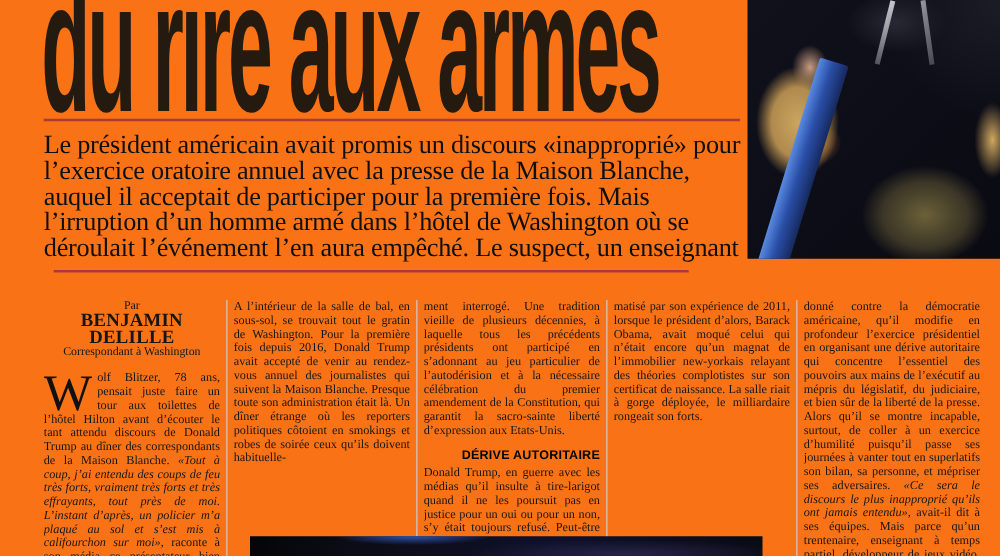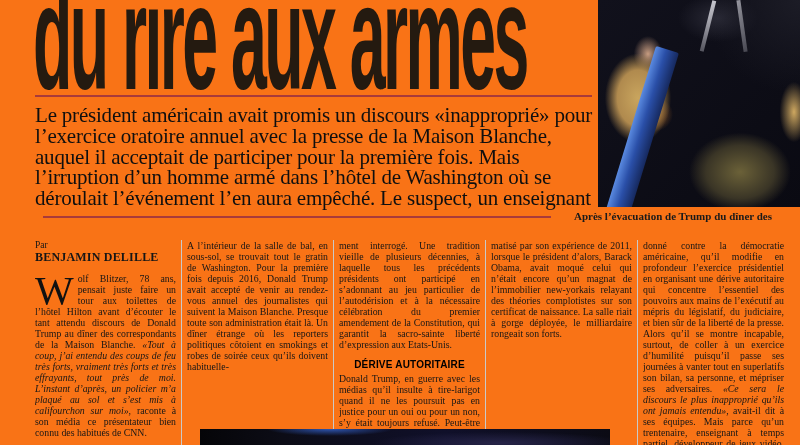--- a/index.html
+++ b/index.html
@@ -43,25 +43,25 @@
     font:bold 11px/14px "Liberation Serif",serif;color:#1a1a1a;white-space:nowrap;}
 
   
   .cols{position:absolute;left:35px;top:240px;width:760px;height:205px;overflow:hidden;
     display:flex;}
   .col{width:141px;padding-right:5px;margin-right:5px;border-right:1px solid #c9c9c9;
     font-size:9.8px;line-height:11px;color:#161616;text-align:justify;overflow:hidden;}
   .col:last-child{border-right:none;margin-right:0;padding-right:0;}
   .col p{margin:0;}
   .subhead{font:bold 10px/12px "Liberation Sans",sans-serif;letter-spacing:0.2px;
-    color:#000;margin:9px 0 2px;text-align:center;}
+    color:#000;margin:9px 0 2px;text-align:right;}
   .dropcap{float:left;font-size:41px;line-height:31px;padding:2px 4px 0 0;color:#111;}
-  .byline{margin-bottom:9px;text-align:left;}
+  .byline{margin-bottom:9px;text-align:center;}
   .by-par{font-size:9.5px;line-height:11px;}
-  .by-name{font-weight:bold;font-size:12px;line-height:13px;letter-spacing:0.2px;}
+  .by-name{font-weight:bold;font-size:15px;line-height:13px;letter-spacing:0.2px;}
   .by-role{font-size:9.5px;line-height:11px;}
 
   
   .bottom-photo{position:absolute;left:200px;top:429px;width:410px;height:16px;
     background:
       radial-gradient(ellipse 90px 10px at 130px 0px,#2e55b0 0%,rgba(0,0,0,0) 70%),
       radial-gradient(ellipse 160px 14px at 300px 14px,#262448 0%,rgba(0,0,0,0) 80%),
       linear-gradient(90deg,#050508 0%,#0c0c16 20%,#10102a 60%,#0b0b14 100%);}
 </style>
 </head>
@@ -76,27 +76,27 @@
 
   <div class="standfirst">Le président américain avait promis un discours «inapproprié» pour l’exercice oratoire annuel avec la presse de la Maison Blanche, auquel il acceptait de participer pour la première fois. Mais l’irruption d’un homme armé dans l’hôtel de Washington où se déroulait l’événement l’en aura empêché. Le suspect, un enseignant de 31 ans, a été arrêté.</div>
   <div class="rule-red-2"></div>
 
   <div class="hero">
     <div class="hero-chair1"></div>
     <div class="hero-chair2"></div>
     <div class="hero-shadow"></div>
     <div class="hero-table"></div>
   </div>
-  <div class="caption">Après l’évacuation de Trump du dîner des</div>
 
   <div class="cols">
     <div class="col">
       <div class="byline">
         <div class="by-par">Par</div>
         <div class="by-name">BENJAMIN DELILLE</div>
+        <div class="by-role">Correspondant à Washington</div>
       </div>
     <p><span class="dropcap">W</span><span>olf Blitzer, 78 ans, pensait juste faire un tour aux toilettes de l’hôtel Hilton avant d’écouter le tant attendu discours de Donald Trump au dîner des correspondants de la Maison Blanche. </span><i>«Tout à coup, j’ai entendu des coups de feu très forts, vraiment très forts et très effrayants, tout près de moi. L’instant d’après, un policier m’a plaqué au sol et s’est mis à califourchon sur moi»</i><span>, raconte à son média ce présentateur bien connu des habitués de CNN.</span></p>
       </div>
     <div class="col">
         <p><span>A l’intérieur de la salle de bal, en sous-sol, se trouvait tout le gratin de Washington. Pour la première fois depuis 2016, Donald Trump avait accepté de venir au rendez-vous annuel des journalistes qui suivent la Maison Blanche. Presque toute son administration était là. Un dîner étrange où les reporters politiques côtoient en smokings et robes de soirée ceux qu’ils doivent habituelle-</span></p>
       </div>
     <div class="col">
         <p><span>ment interrogé. Une tradition vieille de plusieurs décennies, à laquelle tous les précédents présidents ont participé en s’adonnant au jeu particulier de l’autodérision et à la nécessaire célébration du premier amendement de la Constitution, qui garantit la sacro-sainte liberté d’expression aux Etats-Unis.</span></p>
         <div class="subhead">DÉRIVE AUTORITAIRE</div>
         <p><span>Donald Trump, en guerre avec les médias qu’il insulte à tire-larigot quand il ne les poursuit pas en justice pour un oui ou pour un non, s’y était toujours refusé. Peut-être trau-</span></p>

